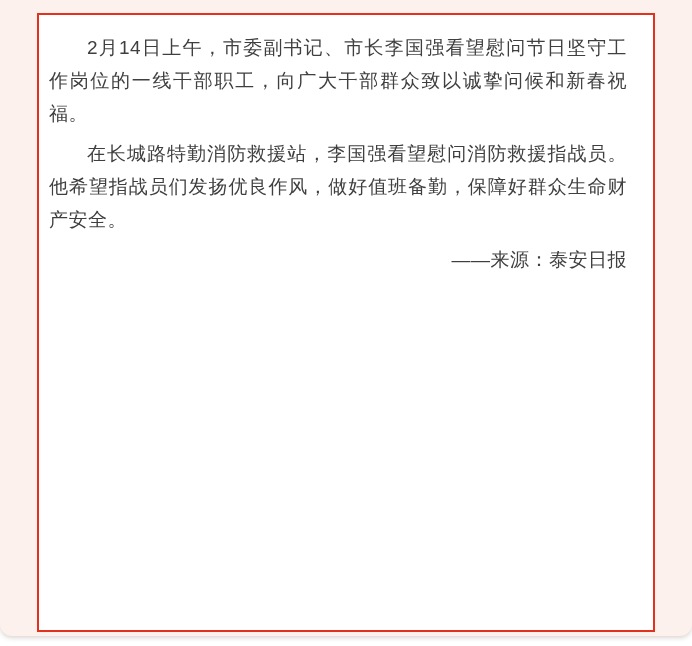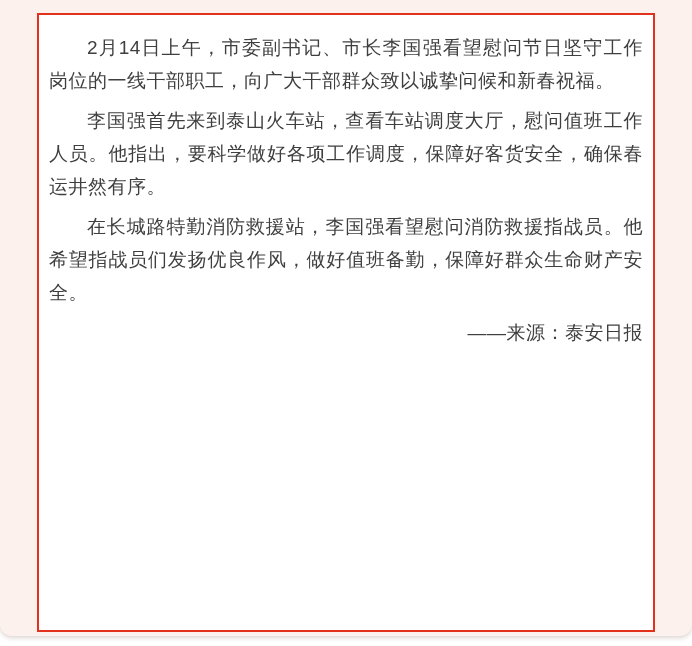--- a/index.html
+++ b/index.html
@@ -39,39 +39,38 @@
     left: 37px;
     top: 13px;
     width: 618px;
     height: 619px;
     background: var(--card-bg);
     border: 2px solid var(--border-red);
     padding: 16px 10px 0 10px;
     overflow: hidden;
   }
   .red-box p {
-    margin: 0 0 7px 0;
+    margin: 0 16px 7px 0;
     font-size: 19px;
     line-height: 33px;
     color: var(--text-color);
     text-indent: 2em;
     text-align: justify;
     letter-spacing: 0.5px;
   }
   .red-box p.source {
     text-align: right;
     text-indent: 0;
     margin-top: 0;
   }
 </style>
 </head>
 <body>
 
 <div class="page">
   <div class="pink-panel">
     <div class="red-box">
       <p>2月14日上午，市委副书记、市长李国强看望慰问节日坚守工作岗位的一线干部职工，向广大干部群众致以诚挚问候和新春祝福。</p>
-      <p>李国强首先来到泰山火车站，查看车站调度大厅，慰问值班工作人员。他指出，要科学做好各项工作调度，保障好客货安全，确保春运井然有序。</p>
       <p>在长城路特勤消防救援站，李国强看望慰问消防救援指战员。他希望指战员们发扬优良作风，做好值班备勤，保障好群众生命财产安全。</p>
       <p class="source">——来源：泰安日报</p>
     </div>
   </div>
 </div>
 
 </body></html>

